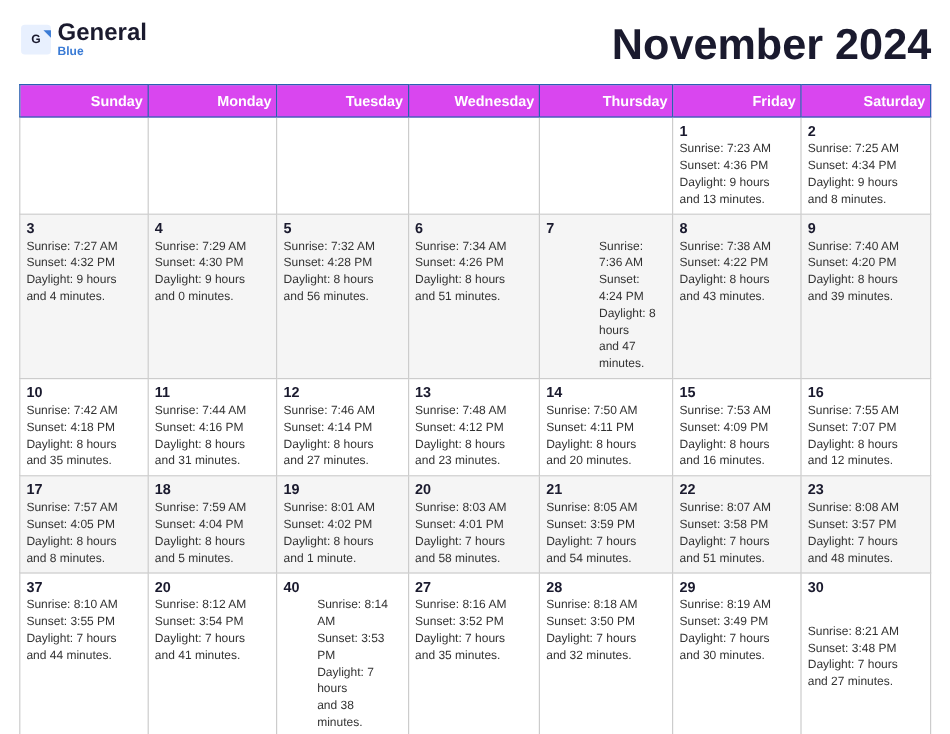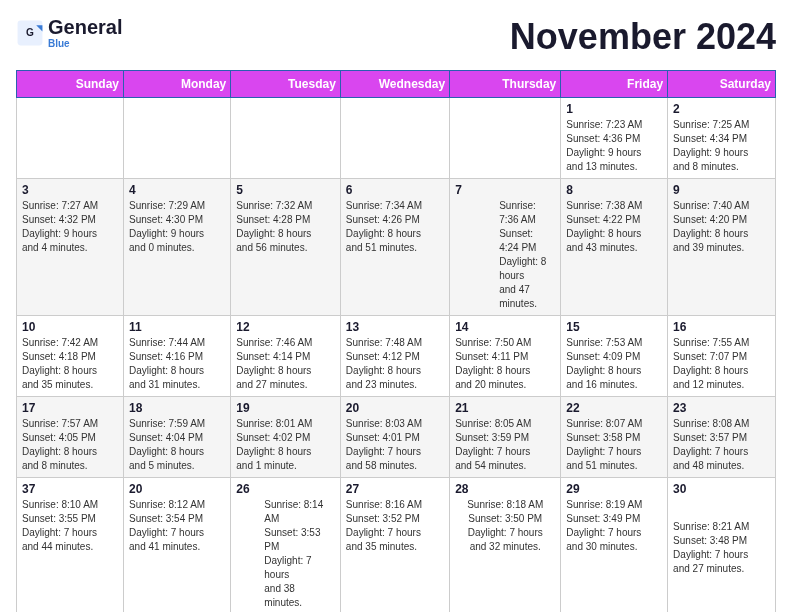--- a/index.html
+++ b/index.html
@@ -296,36 +296,36 @@
 and 44 minutes.</div>
         </td>
         <td>
           <div class="day-number">20</div>
           <div class="day-info" style="white-space: pre-line;">Sunrise: 8:12 AM
 Sunset: 3:54 PM
 Daylight: 7 hours
 and 41 minutes.</div>
         </td>
         <td>
-          <div class="day-number">26</div>
+          <div class="day-number">40</div>
           <div class="day-info" style="white-space: pre-line; margin-left: 28px;">Sunrise: 8:14 AM
 Sunset: 3:53 PM
 Daylight: 7 hours
 and 38 minutes.</div>
         </td>
         <td>
           <div class="day-number">27</div>
           <div class="day-info" style="white-space: pre-line;">Sunrise: 8:16 AM
 Sunset: 3:52 PM
 Daylight: 7 hours
 and 35 minutes.</div>
         </td>
         <td>
           <div class="day-number">28</div>
-          <div class="day-info" style="white-space: pre-line; text-align: center;">Sunrise: 8:18 AM
+          <div class="day-info" style="white-space: pre-line;">Sunrise: 8:18 AM
 Sunset: 3:50 PM
 Daylight: 7 hours
 and 32 minutes.</div>
         </td>
         <td>
           <div class="day-number">29</div>
           <div class="day-info" style="white-space: pre-line;">Sunrise: 8:19 AM
 Sunset: 3:49 PM
 Daylight: 7 hours
 and 30 minutes.</div>

